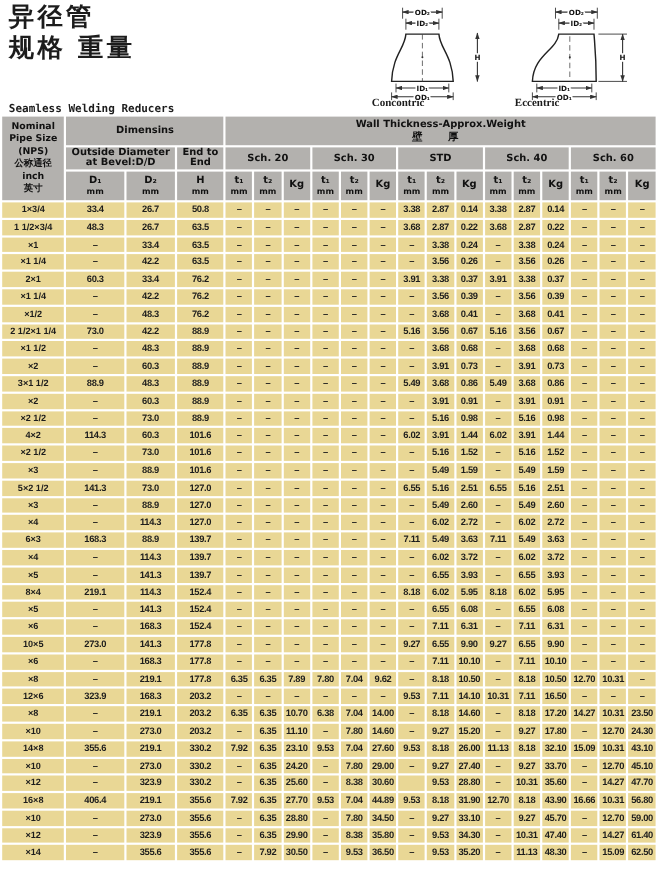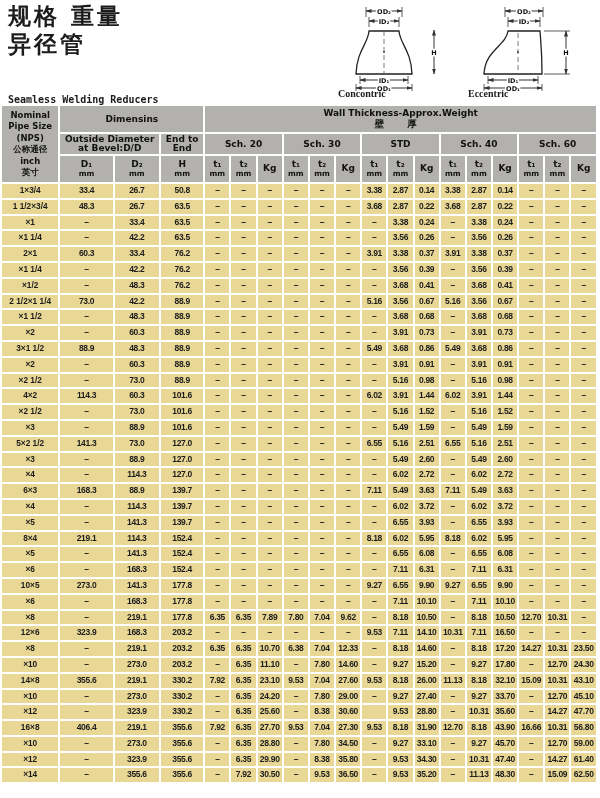--- a/index.html
+++ b/index.html
@@ -42,22 +42,22 @@
   tbody td { background:#e9d795; height:13.8px; line-height:13.8px;
              font-size:8.5px; font-weight:bold; letter-spacing:-0.3px; color:#222;
              font-family:"Liberation Sans","DejaVu Sans",sans-serif; }
   tbody td.nps { letter-spacing:0; font-size:8.3px; }
 </style>
 <style>thead th{background:#b3b1ae;}tbody td{background:#e9d795;color:#1c1c1c;}table{background:#ffffff;}</style></head>
 <body>
 
 <div class="hdr">
   <div class="title-cn">
+    <div>异径管</div>
     <div>规格 重量</div>
-    <div>异径管</div>
   </div>
   <div class="title-en">
     <div>Seamless Welding Reducers</div>
   </div>
 
   <div class="diag left">
     <svg width="128" height="90" viewBox="0 0 128 90">
       <defs>
         <marker id="ca" viewBox="0 0 6 4" refX="5.5" refY="2" markerWidth="6" markerHeight="4" orient="auto-start-reverse">
           <path d="M0,0 L6,2 L0,4 z" fill="#333"></path>
@@ -861,21 +861,21 @@
       <tr>
         <td class="nps">×8</td>
         <td>–</td>
         <td>219.1</td>
         <td>203.2</td>
         <td>6.35</td>
         <td>6.35</td>
         <td>10.70</td>
         <td>6.38</td>
         <td>7.04</td>
-        <td>12.33</td>
+        <td>14.00</td>
         <td>–</td>
         <td>8.18</td>
         <td>14.60</td>
         <td>–</td>
         <td>8.18</td>
         <td>17.20</td>
         <td>14.27</td>
         <td>10.31</td>
         <td>23.50</td>
       </tr>
@@ -966,21 +966,21 @@
       <tr>
         <td class="nps">16×8</td>
         <td>406.4</td>
         <td>219.1</td>
         <td>355.6</td>
         <td>7.92</td>
         <td>6.35</td>
         <td>27.70</td>
         <td>9.53</td>
         <td>7.04</td>
-        <td>27.30</td>
+        <td>44.89</td>
         <td>9.53</td>
         <td>8.18</td>
         <td>31.90</td>
         <td>12.70</td>
         <td>8.18</td>
         <td>43.90</td>
         <td>16.66</td>
         <td>10.31</td>
         <td>56.80</td>
       </tr>

